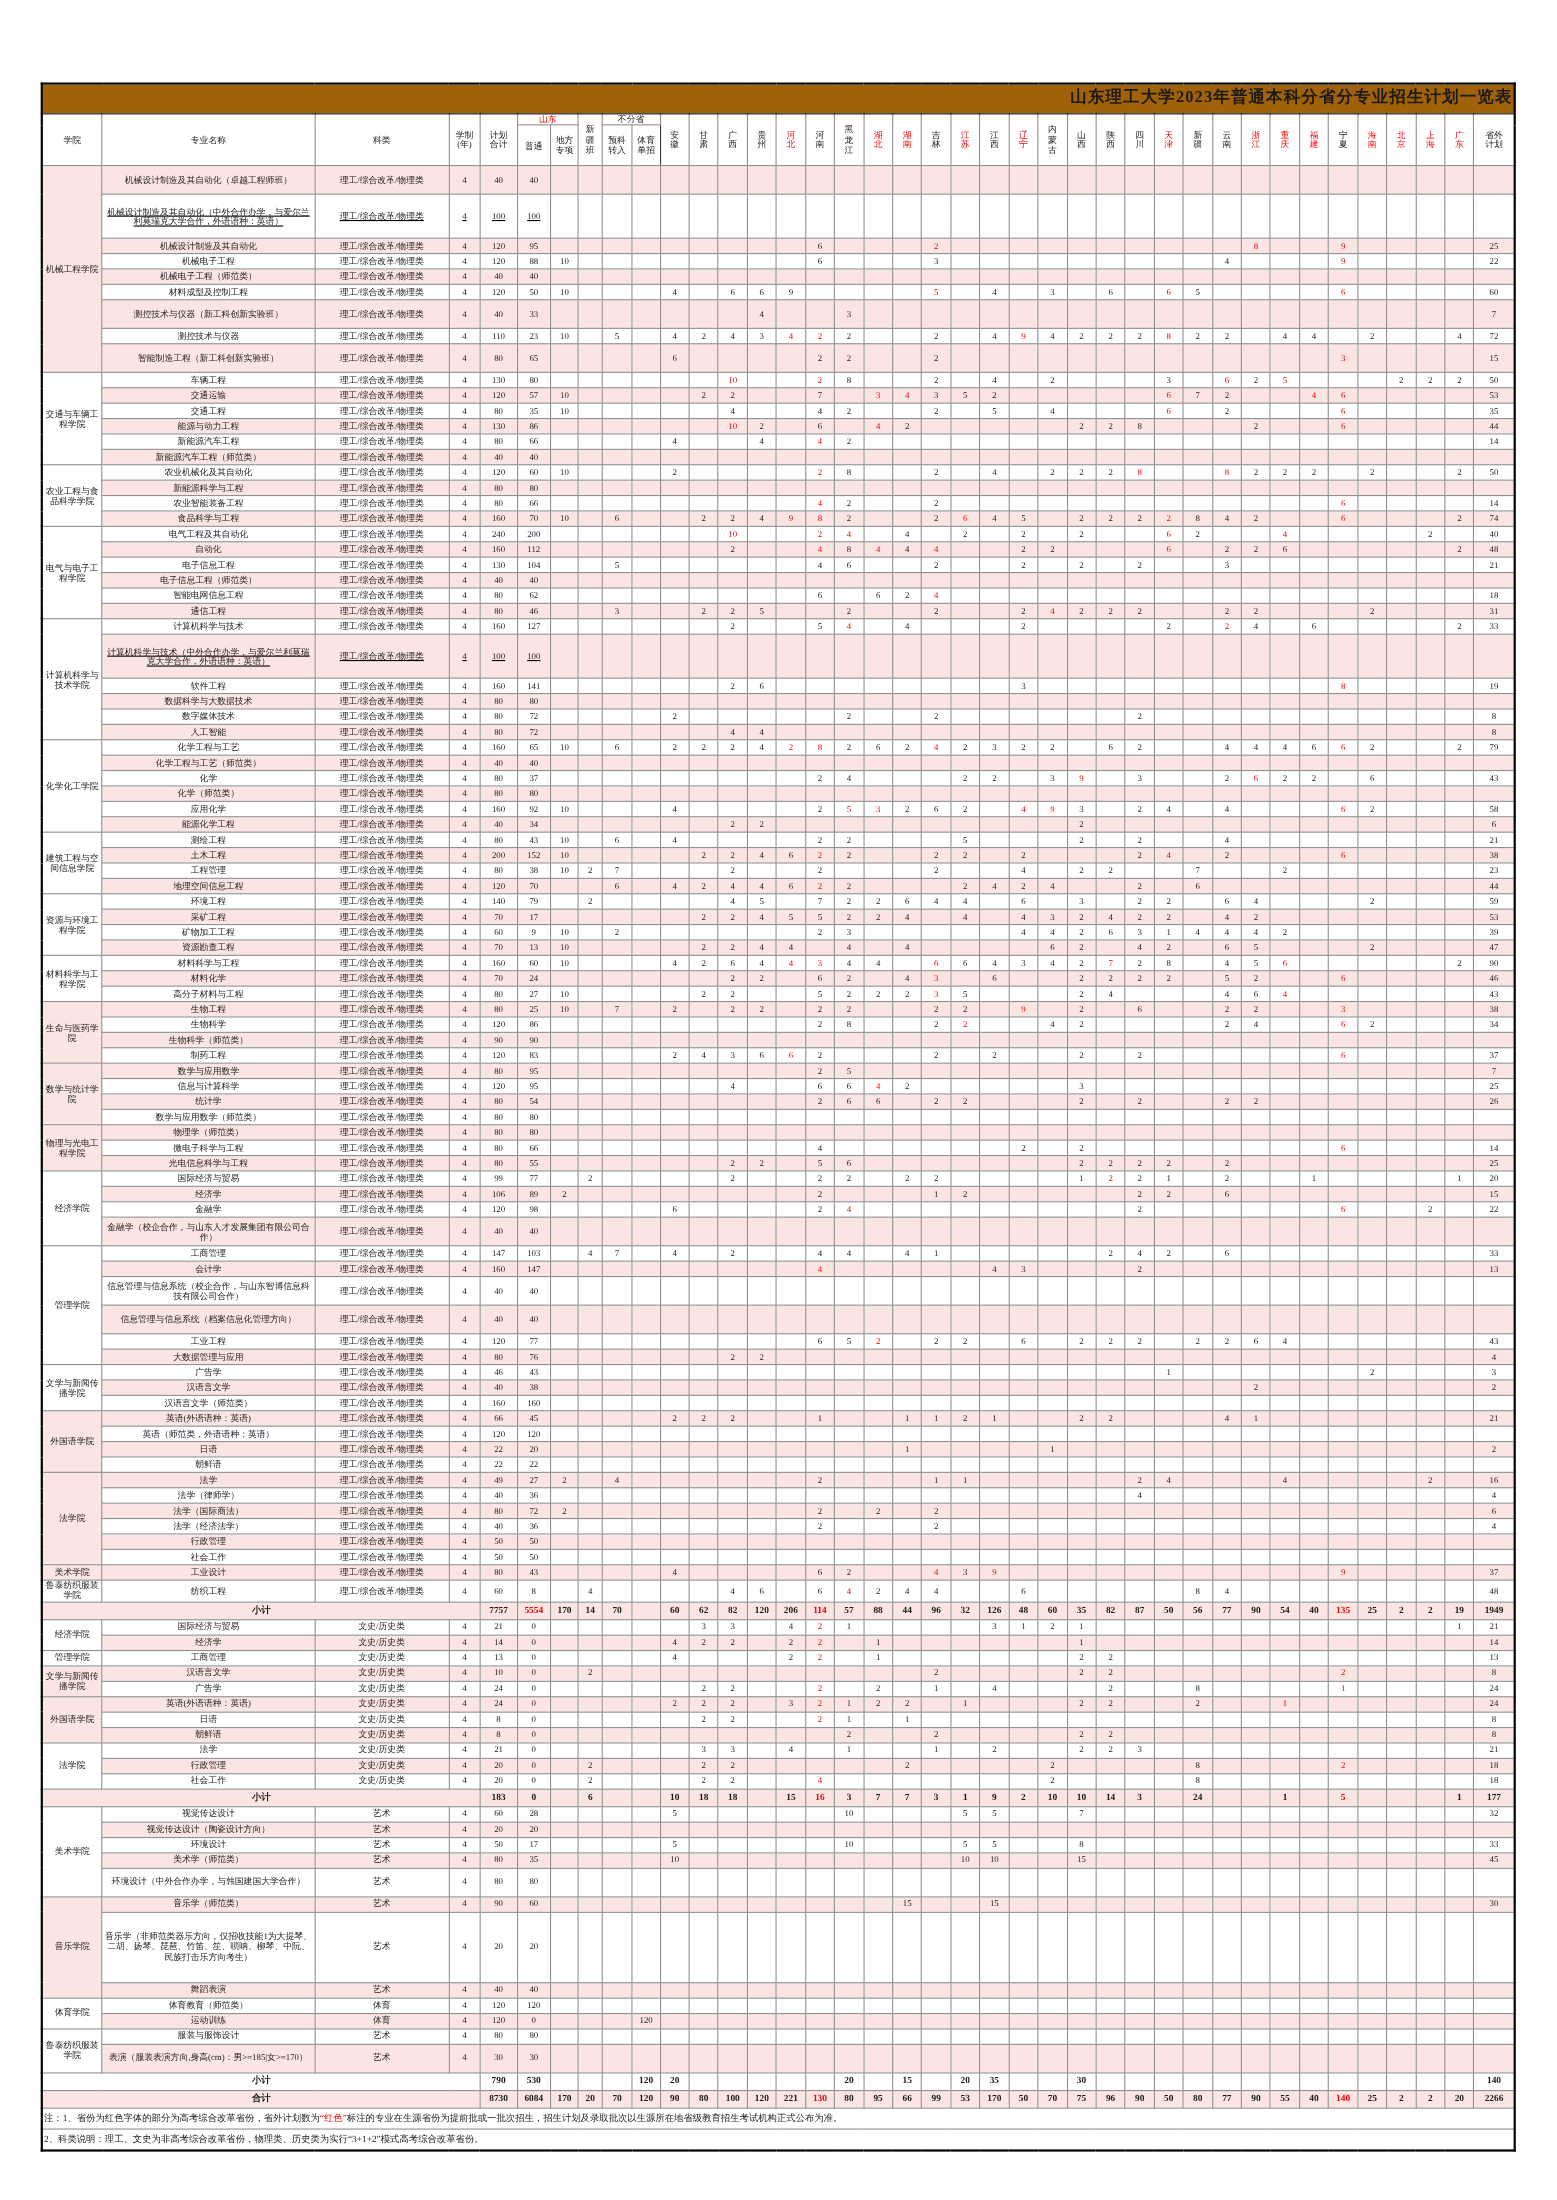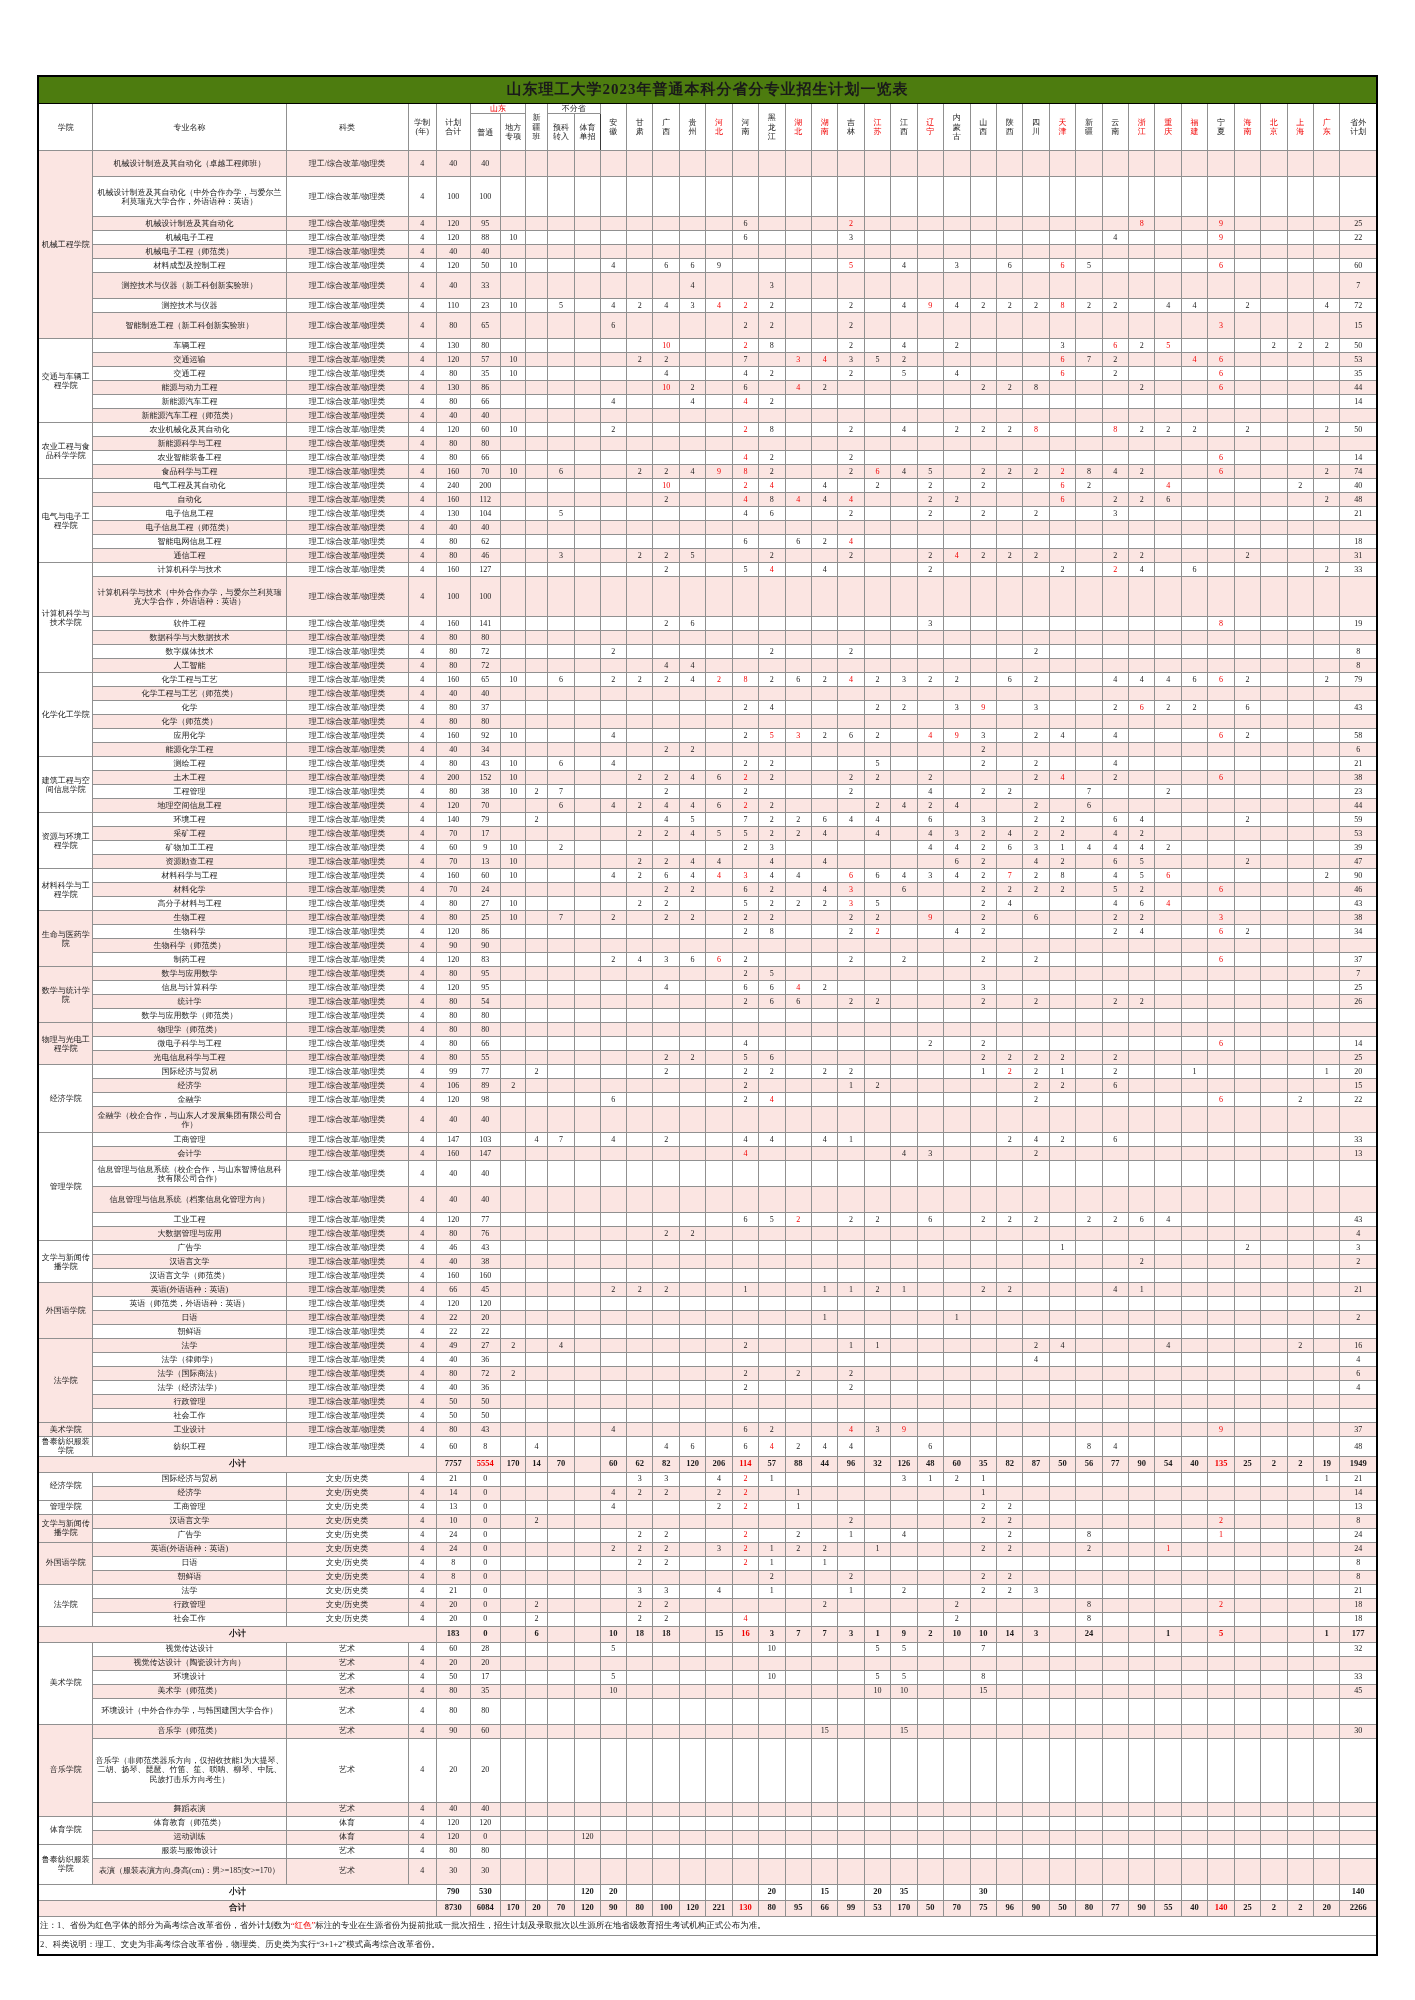--- a/index.html
+++ b/index.html
@@ -2,24 +2,24 @@
 <html><head>
 <meta charset="utf-8">
 <style>
   html,body{margin:0;padding:0;background:#fff;}
   #page{position:relative;width:1415px;height:2000px;background:#fff;overflow:hidden;
         font-family:"Liberation Serif","DejaVu Serif",serif;}
   #tblwrap{position:absolute;left:37px;top:75px;}
   table{border-collapse:collapse;table-layout:fixed;width:1341px;border:2px solid #000;}
   td,th{border:1px solid #909090;padding:0 1px;text-align:center;vertical-align:middle;
         font-size:8px;line-height:1.15;overflow:hidden;color:#1a1a1a;font-weight:normal;word-break:break-all;}
-  tr.titleRow td{height:26px;font-size:15px;font-weight:bold;letter-spacing:1px;border-bottom:1.5px solid #000;background:#4d7c0f;}
+  tr.titleRow td{height:26px;font-size:15px;font-weight:bold;letter-spacing:1px;border-bottom:1.5px solid #000;background:#a16207;text-align:right;}
   tr.lbl th{height:36px;}
   thead{border-bottom:1.5px solid #000;}
-  tr.h1{height:14px;} tr.h2{height:26px;} tr.h3{height:40px;} tr.h5{height:64px;}
+  tr.h1{height:14px;} tr.h2{height:26px;} tr.h3{height:40px;text-decoration:underline;} tr.h5{height:64px;}
   tr.st{height:16px;margin-left:43px;} tr.st td{font-weight:bold;font-size:8.5px;}
   tr.pink td{background:#fbe5e2;}
   .red{color:#f20000;}
   .gT td{border-top:1.5px solid #3a3a3a;}
   .bL{border-left:1.5px solid #3a3a3a;}
   td.name{font-size:8px;}
   td.cat{font-size:8px;}
   td.college{font-size:8px;}
   tr.noteRow td{height:18px;font-size:8.5px;text-align:left;background:#fff;}
   tr.noteRow.n2 td{text-align:left;background:#fff;}

